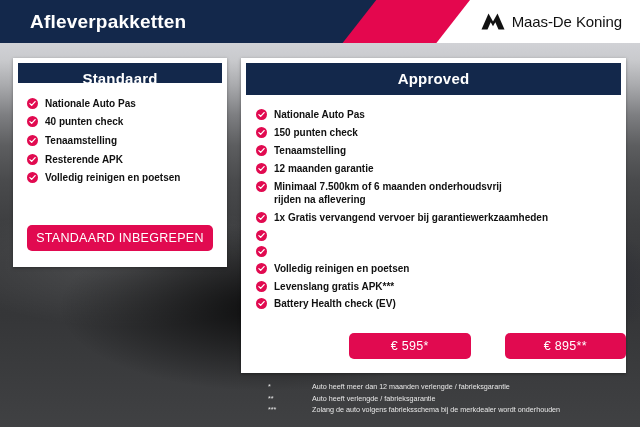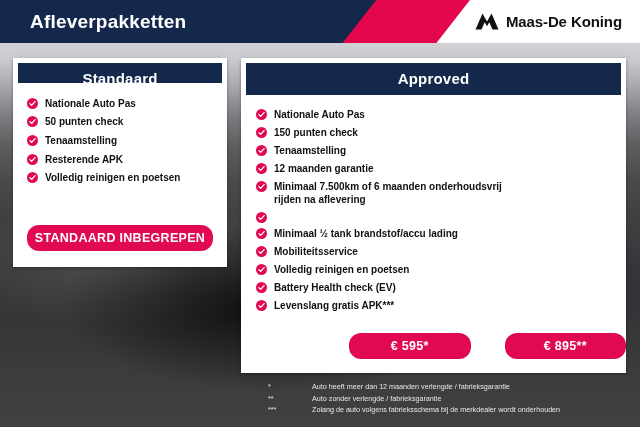--- a/index.html
+++ b/index.html
@@ -86,21 +86,21 @@
     right: 18px; top: 0;
     height: 43px;
     display: flex;
     align-items: center;
     gap: 7px;
   }
   .brand-mark { display: block; }
   .brand-name {
     color: #111111;
     font-size: 15px;
-    font-weight: bold;
+    font-weight: normal;
     letter-spacing: -0.1px;
     white-space: nowrap;
   }
 
   
   .card {
     position: absolute;
     background: #ffffff;
     box-shadow: 0 1px 3px rgba(0,0,0,0.35);
   }
@@ -149,23 +149,23 @@
   .feature-text .wrap-line { display: block; }
 
   
   .pill {
     display: inline-flex;
     align-items: center;
     justify-content: center;
     background: #e10a50;
     color: #ffffff;
     border: none;
-    border-radius: 12px;
+    border-radius: 5px;
     font-family: "Liberation Sans", sans-serif;
-    font-weight: bold;
+    font-weight: normal;
     cursor: pointer;
     text-align: center;
   }
   .btn-standaard {
     position: absolute;
     left: 14px; bottom: 16px;
     width: 186px;
     height: 26px;
     font-size: 12.5px;
     letter-spacing: 0.3px;
@@ -236,21 +236,21 @@
           <span class="feature-text">
             <span class="wrap-line">Nationale Auto Pas</span>
           </span>
         </li>
         <li class="feature-item">
           <svg class="check" width="11" height="11" viewBox="0 0 22 22">
             <circle cx="11" cy="11" r="11" fill="#e10a50"></circle>
             <path d="M5.8 11.3 L9.3 14.7 L16.2 7.2" fill="none" stroke="#ffffff" stroke-width="2.6" stroke-linecap="round" stroke-linejoin="round"></path>
           </svg>
           <span class="feature-text">
-            <span class="wrap-line">50 punten check</span>
+            <span class="wrap-line">40 punten check</span>
           </span>
         </li>
         <li class="feature-item">
           <svg class="check" width="11" height="11" viewBox="0 0 22 22">
             <circle cx="11" cy="11" r="11" fill="#e10a50"></circle>
             <path d="M5.8 11.3 L9.3 14.7 L16.2 7.2" fill="none" stroke="#ffffff" stroke-width="2.6" stroke-linecap="round" stroke-linejoin="round"></path>
           </svg>
           <span class="feature-text">
             <span class="wrap-line">Tenaamstelling</span>
           </span>
@@ -324,81 +324,78 @@
           <span class="feature-text">
             <span class="wrap-line">Minimaal 7.500km of 6 maanden onderhoudsvrij</span>
             <span class="wrap-line">rijden na aflevering</span>
           </span>
         </li>
         <li class="feature-item">
           <svg class="check" width="11" height="11" viewBox="0 0 22 22">
             <circle cx="11" cy="11" r="11" fill="#e10a50"></circle>
             <path d="M5.8 11.3 L9.3 14.7 L16.2 7.2" fill="none" stroke="#ffffff" stroke-width="2.6" stroke-linecap="round" stroke-linejoin="round"></path>
           </svg>
-        </li>
-        <li class="feature-item">
-          <svg class="check" width="11" height="11" viewBox="0 0 22 22">
-            <circle cx="11" cy="11" r="11" fill="#e10a50"></circle>
-            <path d="M5.8 11.3 L9.3 14.7 L16.2 7.2" fill="none" stroke="#ffffff" stroke-width="2.6" stroke-linecap="round" stroke-linejoin="round"></path>
-          </svg>
-          <span class="feature-text">
-            <span class="wrap-line">Minimaal ½ tank brandstof/accu lading</span>
-          </span>
-        </li>
-        <li class="feature-item">
-          <svg class="check" width="11" height="11" viewBox="0 0 22 22">
-            <circle cx="11" cy="11" r="11" fill="#e10a50"></circle>
-            <path d="M5.8 11.3 L9.3 14.7 L16.2 7.2" fill="none" stroke="#ffffff" stroke-width="2.6" stroke-linecap="round" stroke-linejoin="round"></path>
-          </svg>
-          <span class="feature-text">
-            <span class="wrap-line">Mobiliteitsservice</span>
-          </span>
+          <span class="feature-text">
+            <span class="wrap-line">1x Gratis vervangend vervoer bij garantiewerkzaamheden</span>
+          </span>
+        </li>
+        <li class="feature-item">
+          <svg class="check" width="11" height="11" viewBox="0 0 22 22">
+            <circle cx="11" cy="11" r="11" fill="#e10a50"></circle>
+            <path d="M5.8 11.3 L9.3 14.7 L16.2 7.2" fill="none" stroke="#ffffff" stroke-width="2.6" stroke-linecap="round" stroke-linejoin="round"></path>
+          </svg>
+        </li>
+        <li class="feature-item">
+          <svg class="check" width="11" height="11" viewBox="0 0 22 22">
+            <circle cx="11" cy="11" r="11" fill="#e10a50"></circle>
+            <path d="M5.8 11.3 L9.3 14.7 L16.2 7.2" fill="none" stroke="#ffffff" stroke-width="2.6" stroke-linecap="round" stroke-linejoin="round"></path>
+          </svg>
         </li>
         <li class="feature-item">
           <svg class="check" width="11" height="11" viewBox="0 0 22 22">
             <circle cx="11" cy="11" r="11" fill="#e10a50"></circle>
             <path d="M5.8 11.3 L9.3 14.7 L16.2 7.2" fill="none" stroke="#ffffff" stroke-width="2.6" stroke-linecap="round" stroke-linejoin="round"></path>
           </svg>
           <span class="feature-text">
             <span class="wrap-line">Volledig reinigen en poetsen</span>
           </span>
         </li>
         <li class="feature-item">
           <svg class="check" width="11" height="11" viewBox="0 0 22 22">
             <circle cx="11" cy="11" r="11" fill="#e10a50"></circle>
             <path d="M5.8 11.3 L9.3 14.7 L16.2 7.2" fill="none" stroke="#ffffff" stroke-width="2.6" stroke-linecap="round" stroke-linejoin="round"></path>
           </svg>
           <span class="feature-text">
+            <span class="wrap-line">Levenslang gratis APK***</span>
+          </span>
+        </li>
+        <li class="feature-item">
+          <svg class="check" width="11" height="11" viewBox="0 0 22 22">
+            <circle cx="11" cy="11" r="11" fill="#e10a50"></circle>
+            <path d="M5.8 11.3 L9.3 14.7 L16.2 7.2" fill="none" stroke="#ffffff" stroke-width="2.6" stroke-linecap="round" stroke-linejoin="round"></path>
+          </svg>
+          <span class="feature-text">
             <span class="wrap-line">Battery Health check (EV)</span>
-          </span>
-        </li>
-        <li class="feature-item">
-          <svg class="check" width="11" height="11" viewBox="0 0 22 22">
-            <circle cx="11" cy="11" r="11" fill="#e10a50"></circle>
-            <path d="M5.8 11.3 L9.3 14.7 L16.2 7.2" fill="none" stroke="#ffffff" stroke-width="2.6" stroke-linecap="round" stroke-linejoin="round"></path>
-          </svg>
-          <span class="feature-text">
-            <span class="wrap-line">Levenslang gratis APK***</span>
           </span>
         </li>
       </ul>
     <div class="price-row" id="price-row">
         <button class="pill btn-price">€ 595*</button>
         <button class="pill btn-price">€ 895**</button>
       </div>
   </div>
 
   <div class="footnotes" id="footnotes">
       <div class="footnote">
         <span class="footnote-mark">*</span>
         <span class="footnote-text">Auto heeft meer dan 12 maanden verlengde / fabrieksgarantie</span>
       </div>
       <div class="footnote">
         <span class="footnote-mark">**</span>
-        <span class="footnote-text">Auto zonder verlengde / fabrieksgarantie</span>
+        <span class="footnote-text">Auto heeft verlengde / fabrieksgarantie</span>
       </div>
       <div class="footnote">
         <span class="footnote-mark">***</span>
         <span class="footnote-text">Zolang de auto volgens fabrieksschema bij de merkdealer wordt onderhouden</span>
       </div>
     </div>
 
 </div>
 
 </body></html>

